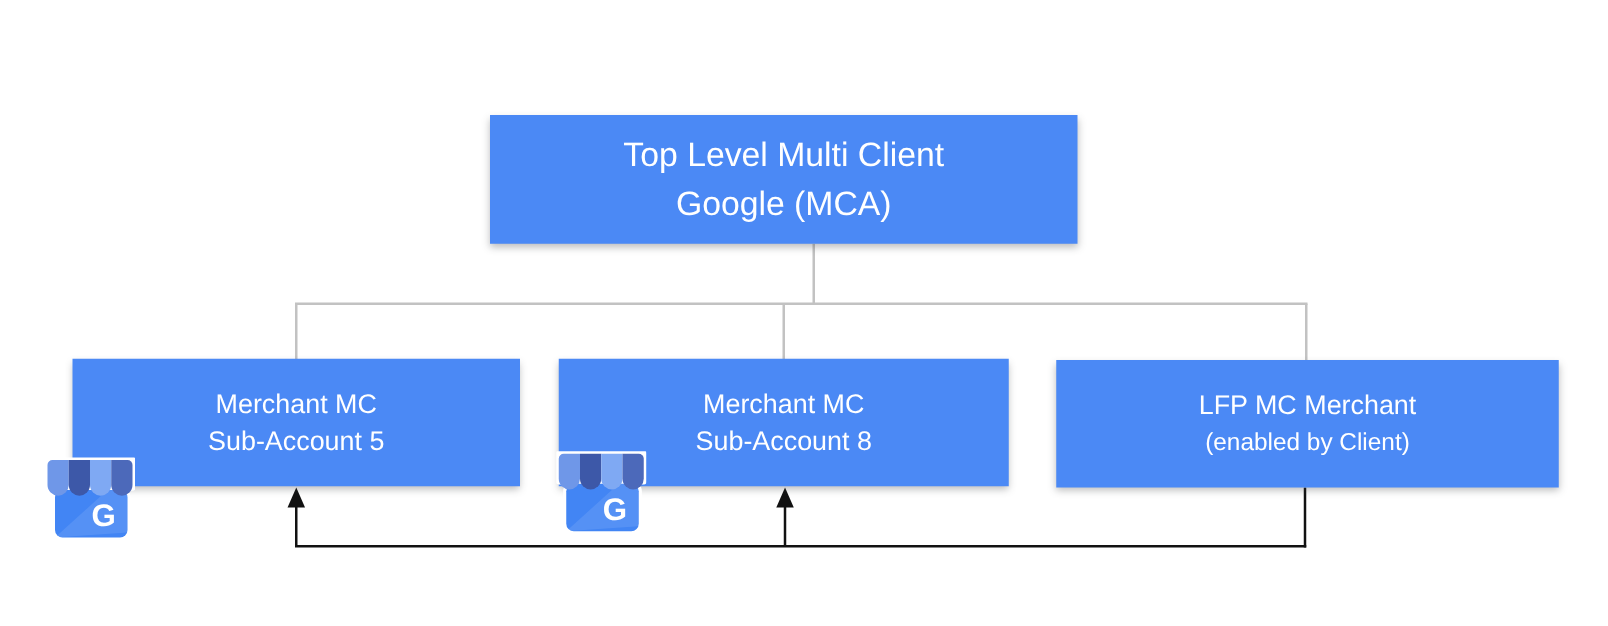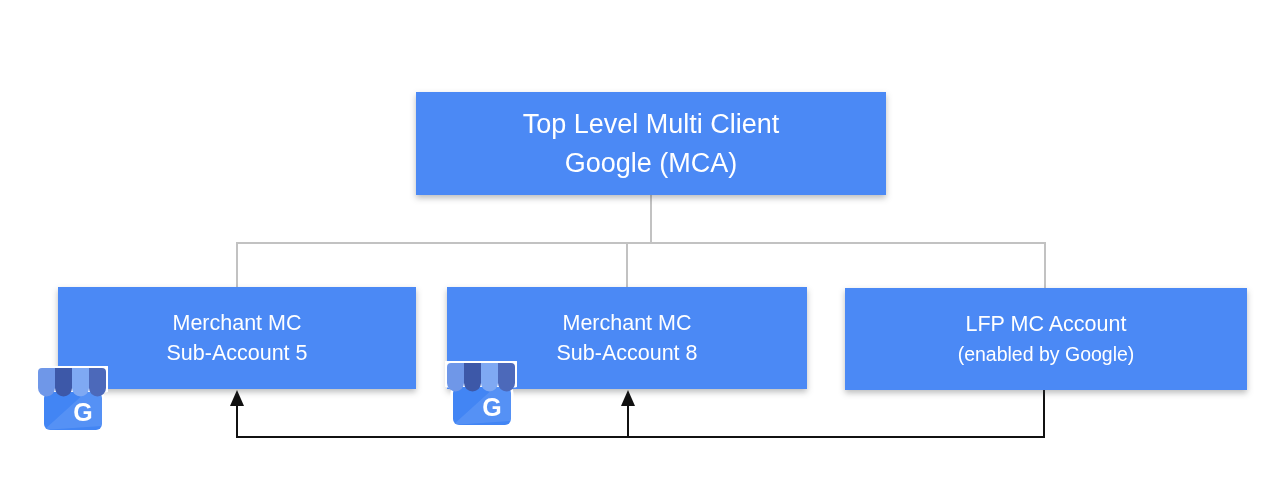--- a/index.html
+++ b/index.html
@@ -21,21 +21,21 @@
     color: #ffffff;
     display: flex;
     flex-direction: column;
     align-items: center;
     justify-content: center;
     text-align: center;
     box-shadow: 0 3px 6px rgba(60,64,67,0.35);
   }
   .node .l1, .node .l2 { display: block; white-space: nowrap; }
   .node-mca {
-    left: 416px; top: 92px; width: 470px; height: 103px;
+    left: 392px; top: 92px; width: 470px; height: 103px;
     font-size: 27px; line-height: 39px;
   }
   .node-sub1 { left: 58px;  top: 287px; width: 358px; height: 102px; font-size: 21.5px; line-height: 30px; }
   .node-sub2 { left: 447px; top: 287px; width: 360px; height: 102px; font-size: 21.5px; line-height: 30px; }
   .node-lfp  { left: 845px; top: 288px; width: 402px; height: 102px; font-size: 21.5px; line-height: 30px; }
   .node-lfp .l2 { font-size: 19.5px; }
 
   .line { position: absolute; }
   .gray { background: #c2c2c2; }
   .black { background: #111111; }
@@ -99,22 +99,22 @@
     <span class="l1">Merchant MC</span>
     <span class="l2">Sub-Account 5</span>
   </div>
 
   <div class="node node-sub2">
     <span class="l1">Merchant MC</span>
     <span class="l2">Sub-Account 8</span>
   </div>
 
   <div class="node node-lfp">
-    <span class="l1">LFP MC Account</span>
-    <span class="l2">(enabled by Google)</span>
+    <span class="l1">LFP MC Merchant</span>
+    <span class="l2">(enabled by Client)</span>
   </div>
 
   <svg class="gmb-icon gmb-1" viewBox="0 0 72 66">
     <g stroke="#ffffff" stroke-width="5" stroke-linejoin="round" fill="#ffffff">
       <rect x="8" y="26" width="58" height="38" rx="6"></rect>
       <rect x="2" y="2" width="68" height="22"></rect>
     </g>
     <rect x="8" y="26" width="58" height="38" rx="6" fill="#4285F4"></rect>
     <polygon points="8,64 50,26 66,26 66,60" fill="#ffffff" opacity="0.10"></polygon>
     <path d="M2,6 a4,4 0 0 1 4,-4 h13 v20 a8.5,8.5 0 0 1 -17,0 z" fill="#6F97E8"></path>

